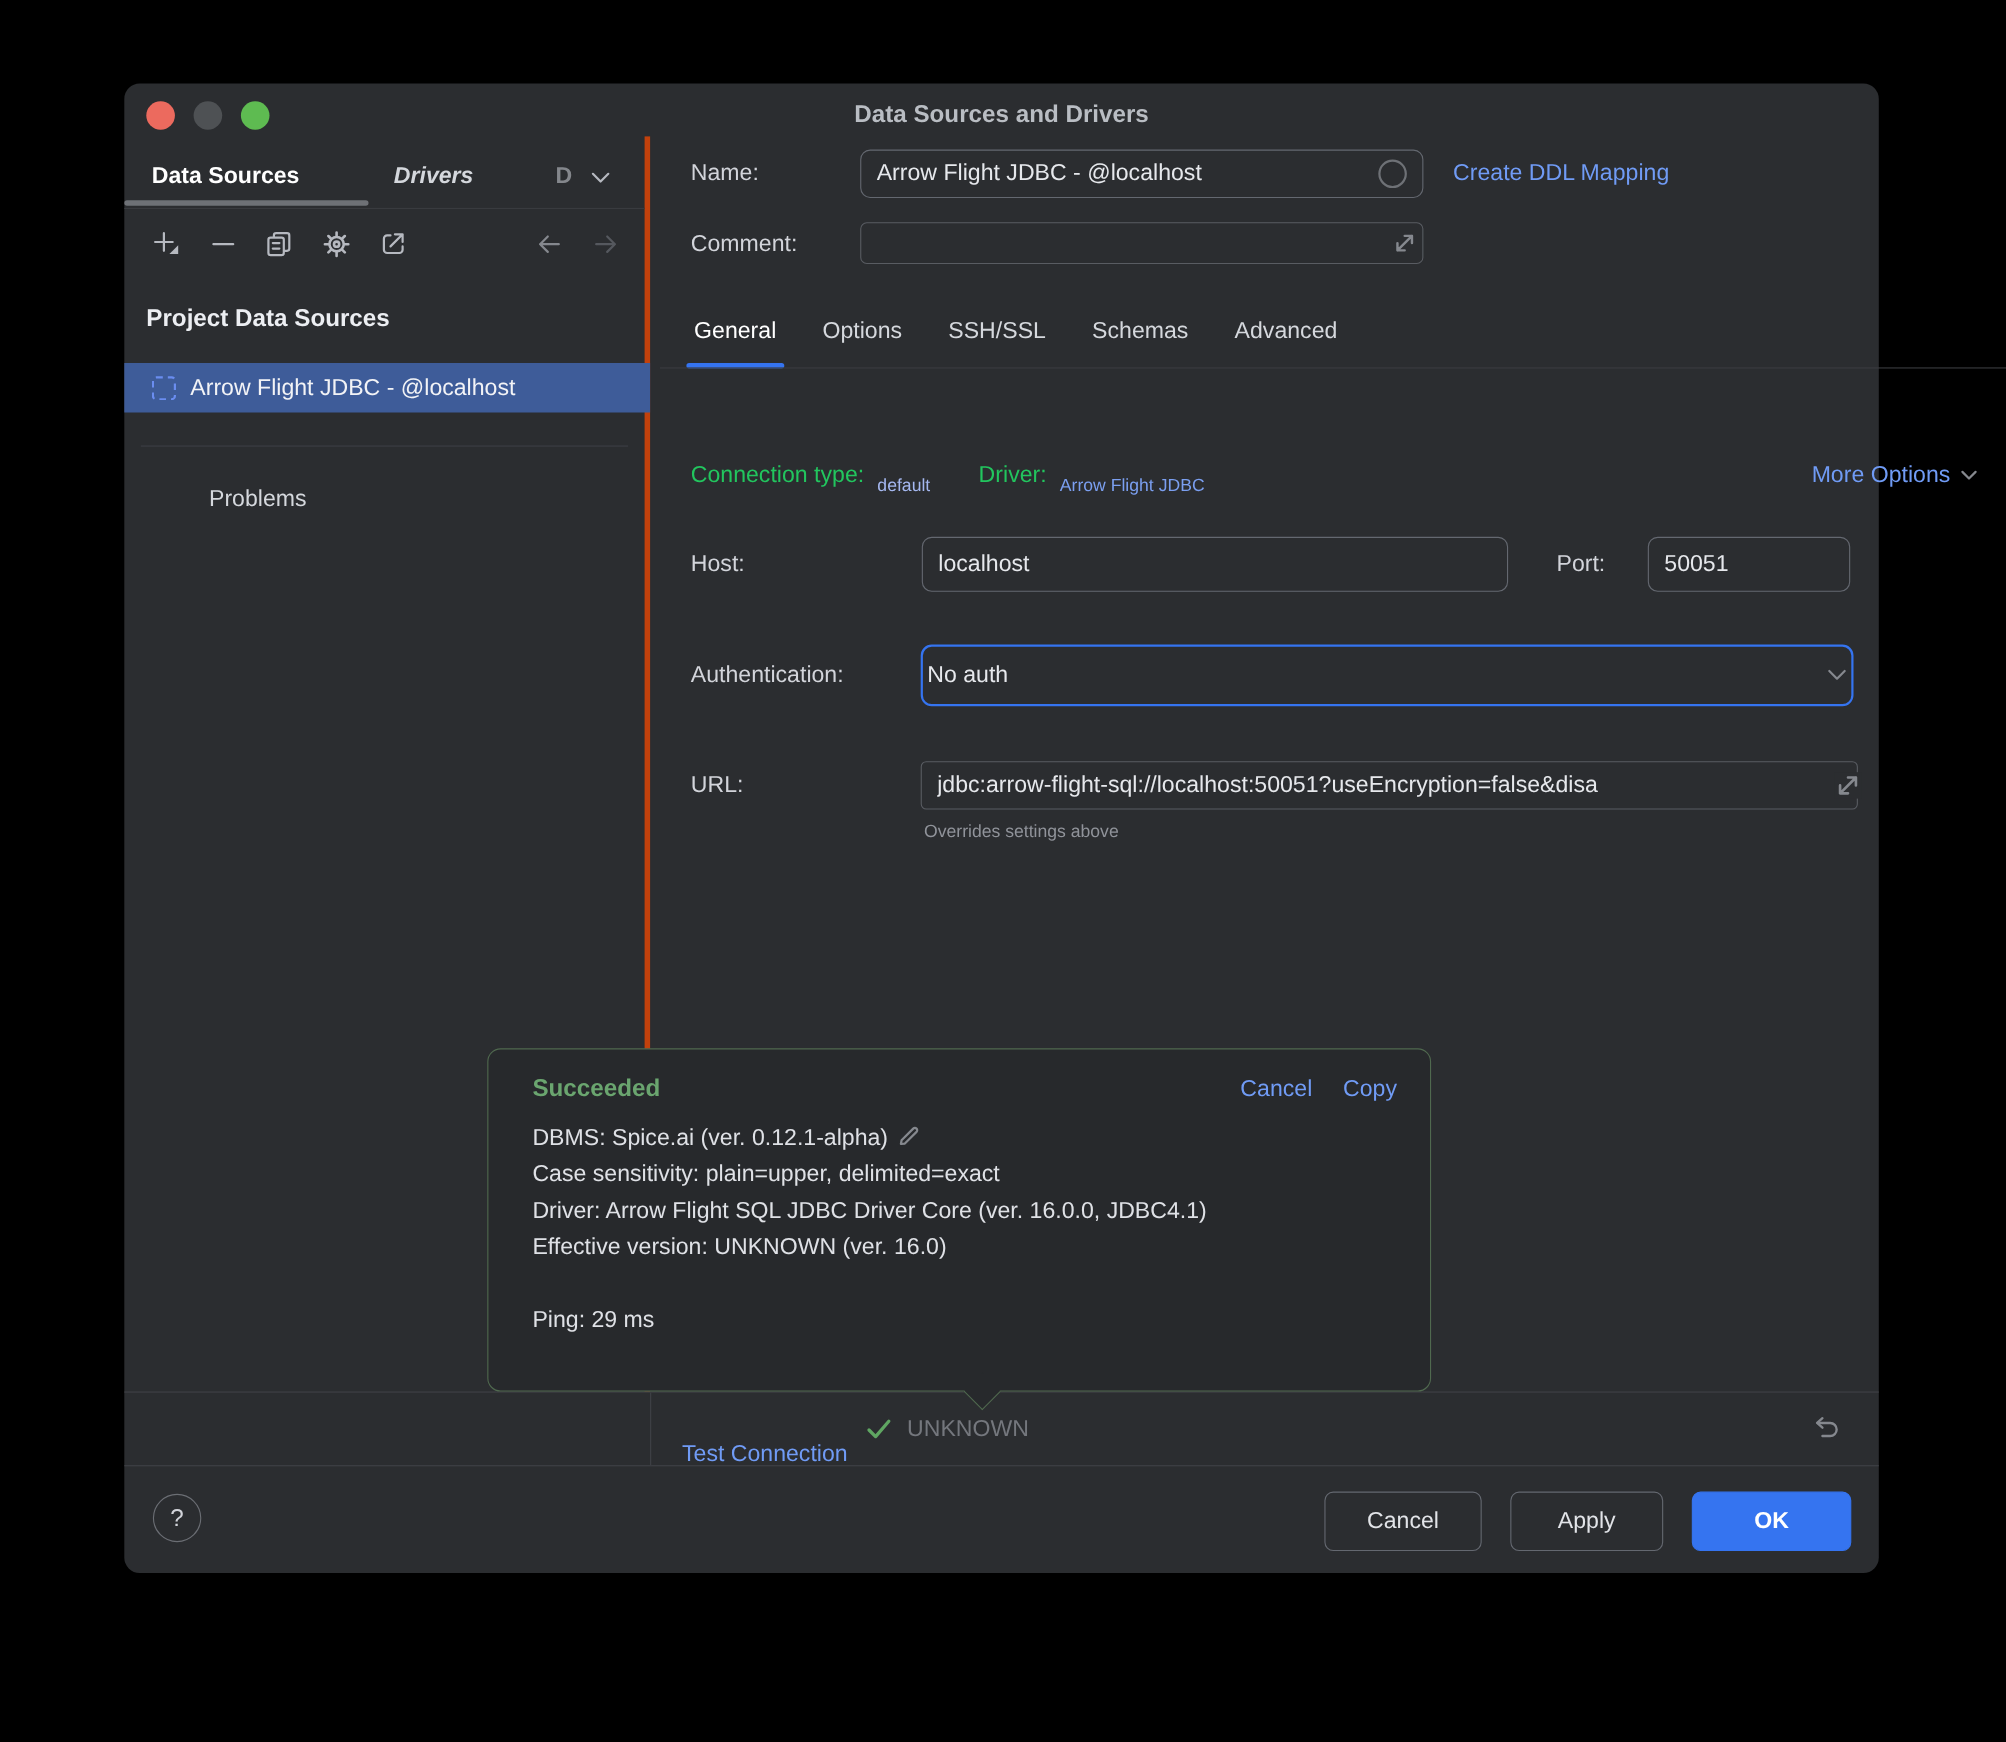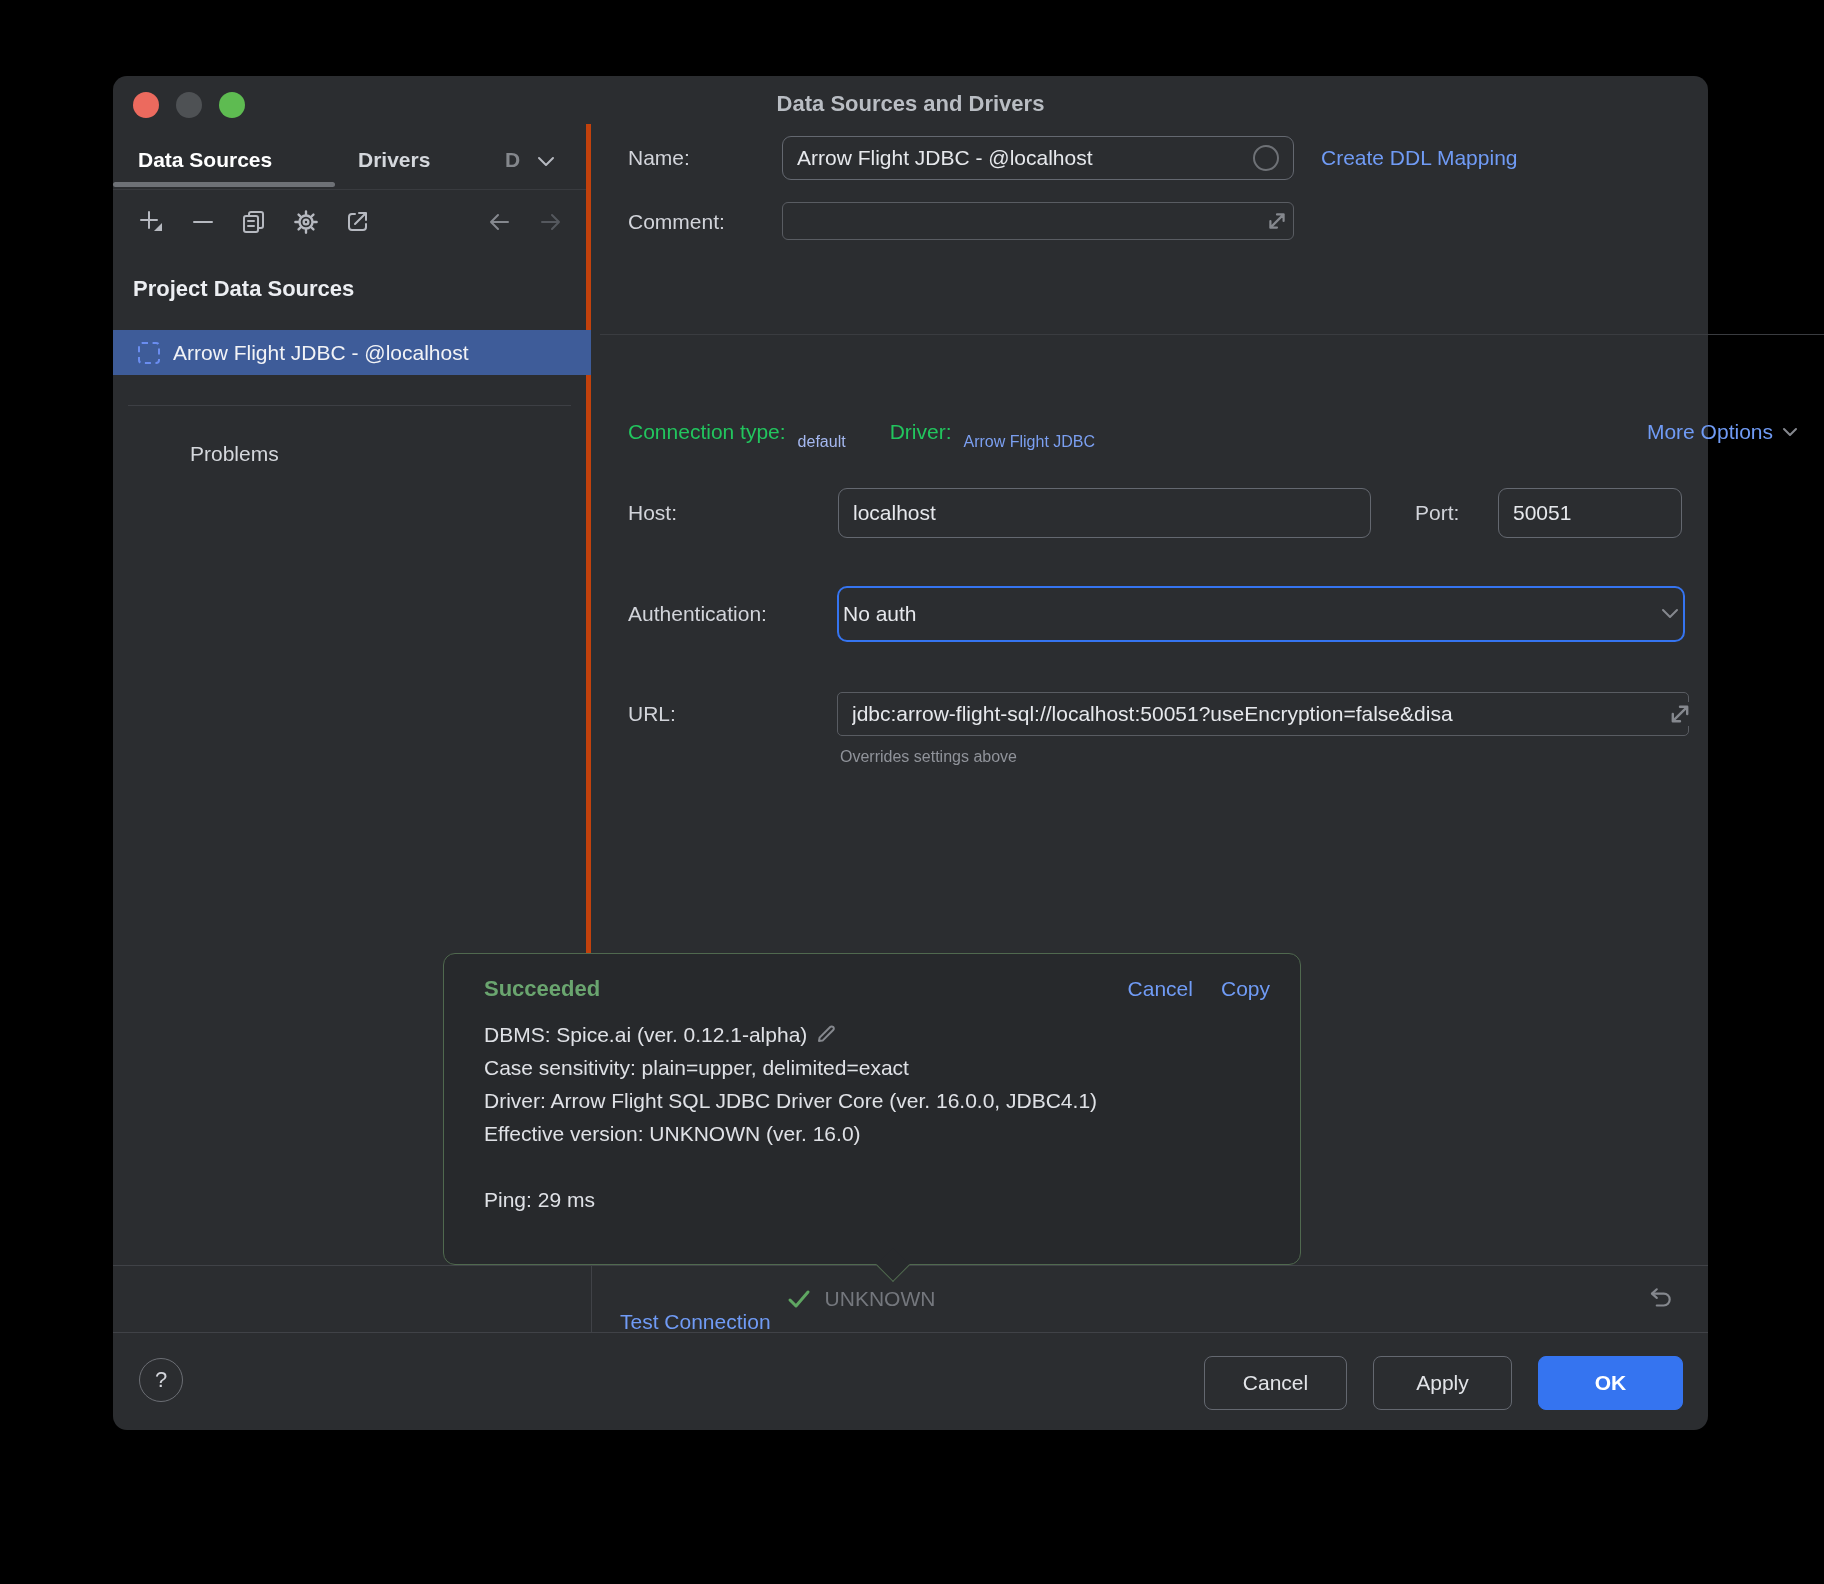--- a/index.html
+++ b/index.html
@@ -15,21 +15,21 @@
   .t-min   { left:63px;  background:#4e5154; }
   .t-zoom  { left:106px; background:#5ebb51; }
   .win-title { position:absolute; left:0; right:0; top:0; text-align:center; line-height:56px;
                font-size:22px; font-weight:bold; color:#b9bdc3; }
 
   
   .sidebar { position:absolute; top:48px; left:0; width:478px; height:1141px; border-right:5px solid #c2410c; }
   .side-tabs { position:relative; height:66px; border-bottom:1px solid #393b3f; }
   .side-tab { position:absolute; top:24px; font-size:21px; font-weight:bold; color:#d4d7dc; cursor:default; }
   .side-tab.active { color:#ffffff; }
-  .st-ds { left:25px; } .st-drivers { left:245px; }
+  .st-ds { left:25px; } .st-drivers { left:245px;font-style:italic; }
   .st-trunc { left:392px; color:#84878c; width:20px; overflow:hidden; }
   .st-chevron { position:absolute; left:424px; top:32px; }
   .side-tab-underline { position:absolute; left:0; top:58px; width:222px; height:5px; background:#6e7176; border-radius:3px; }
 
   .toolbar { position:relative; height:70px; }
   .tb-icon { position:absolute; top:19px; width:26px; height:26px; }
   .tbi-add{left:25px;} .tbi-remove{left:77px;} .tbi-copy{left:128px;} .tbi-gear{left:180px;} .tbi-export{left:232px;}
   .tbi-back{left:373px;} .tbi-fwd{left:425px;}
 
   .side-header { position:absolute; left:20px; top:152px; font-size:22px; font-weight:bold; color:#eceef2; }
@@ -219,20 +219,27 @@
     <div class="row-comment">
       <span class="flabel">Comment:</span>
     </div>
     <input class="fld in-comment" value="" style="">
     <span class="comment-expand">
       <svg width="22" height="22" viewBox="0 0 20 20">
         <path class="icon-stroke icon-mid" d="M4 16 L16 4 M10 4 H16 V10 M4 10 V16 H10"></path>
       </svg>
     </span>
 
+    <div class="ftabs">
+      <div class="ftab active">General</div>
+      <div class="ftab">Options</div>
+      <div class="ftab">SSH/SSL</div>
+      <div class="ftab">Schemas</div>
+      <div class="ftab">Advanced</div>
+    </div>
     <div class="ftab-divider"></div>
 
     <div class="row-conn">
       <span class="conn-lab">Connection type:</span>
       <a class="conn-val">default</a>
       <span class="conn-lab driver-lab">Driver:</span>
       <a class="conn-val driver-val">Arrow Flight JDBC</a>
       <a class="link more-options">
         <span>More Options</span>
         <svg width="16" height="11" viewBox="0 0 16 11">

